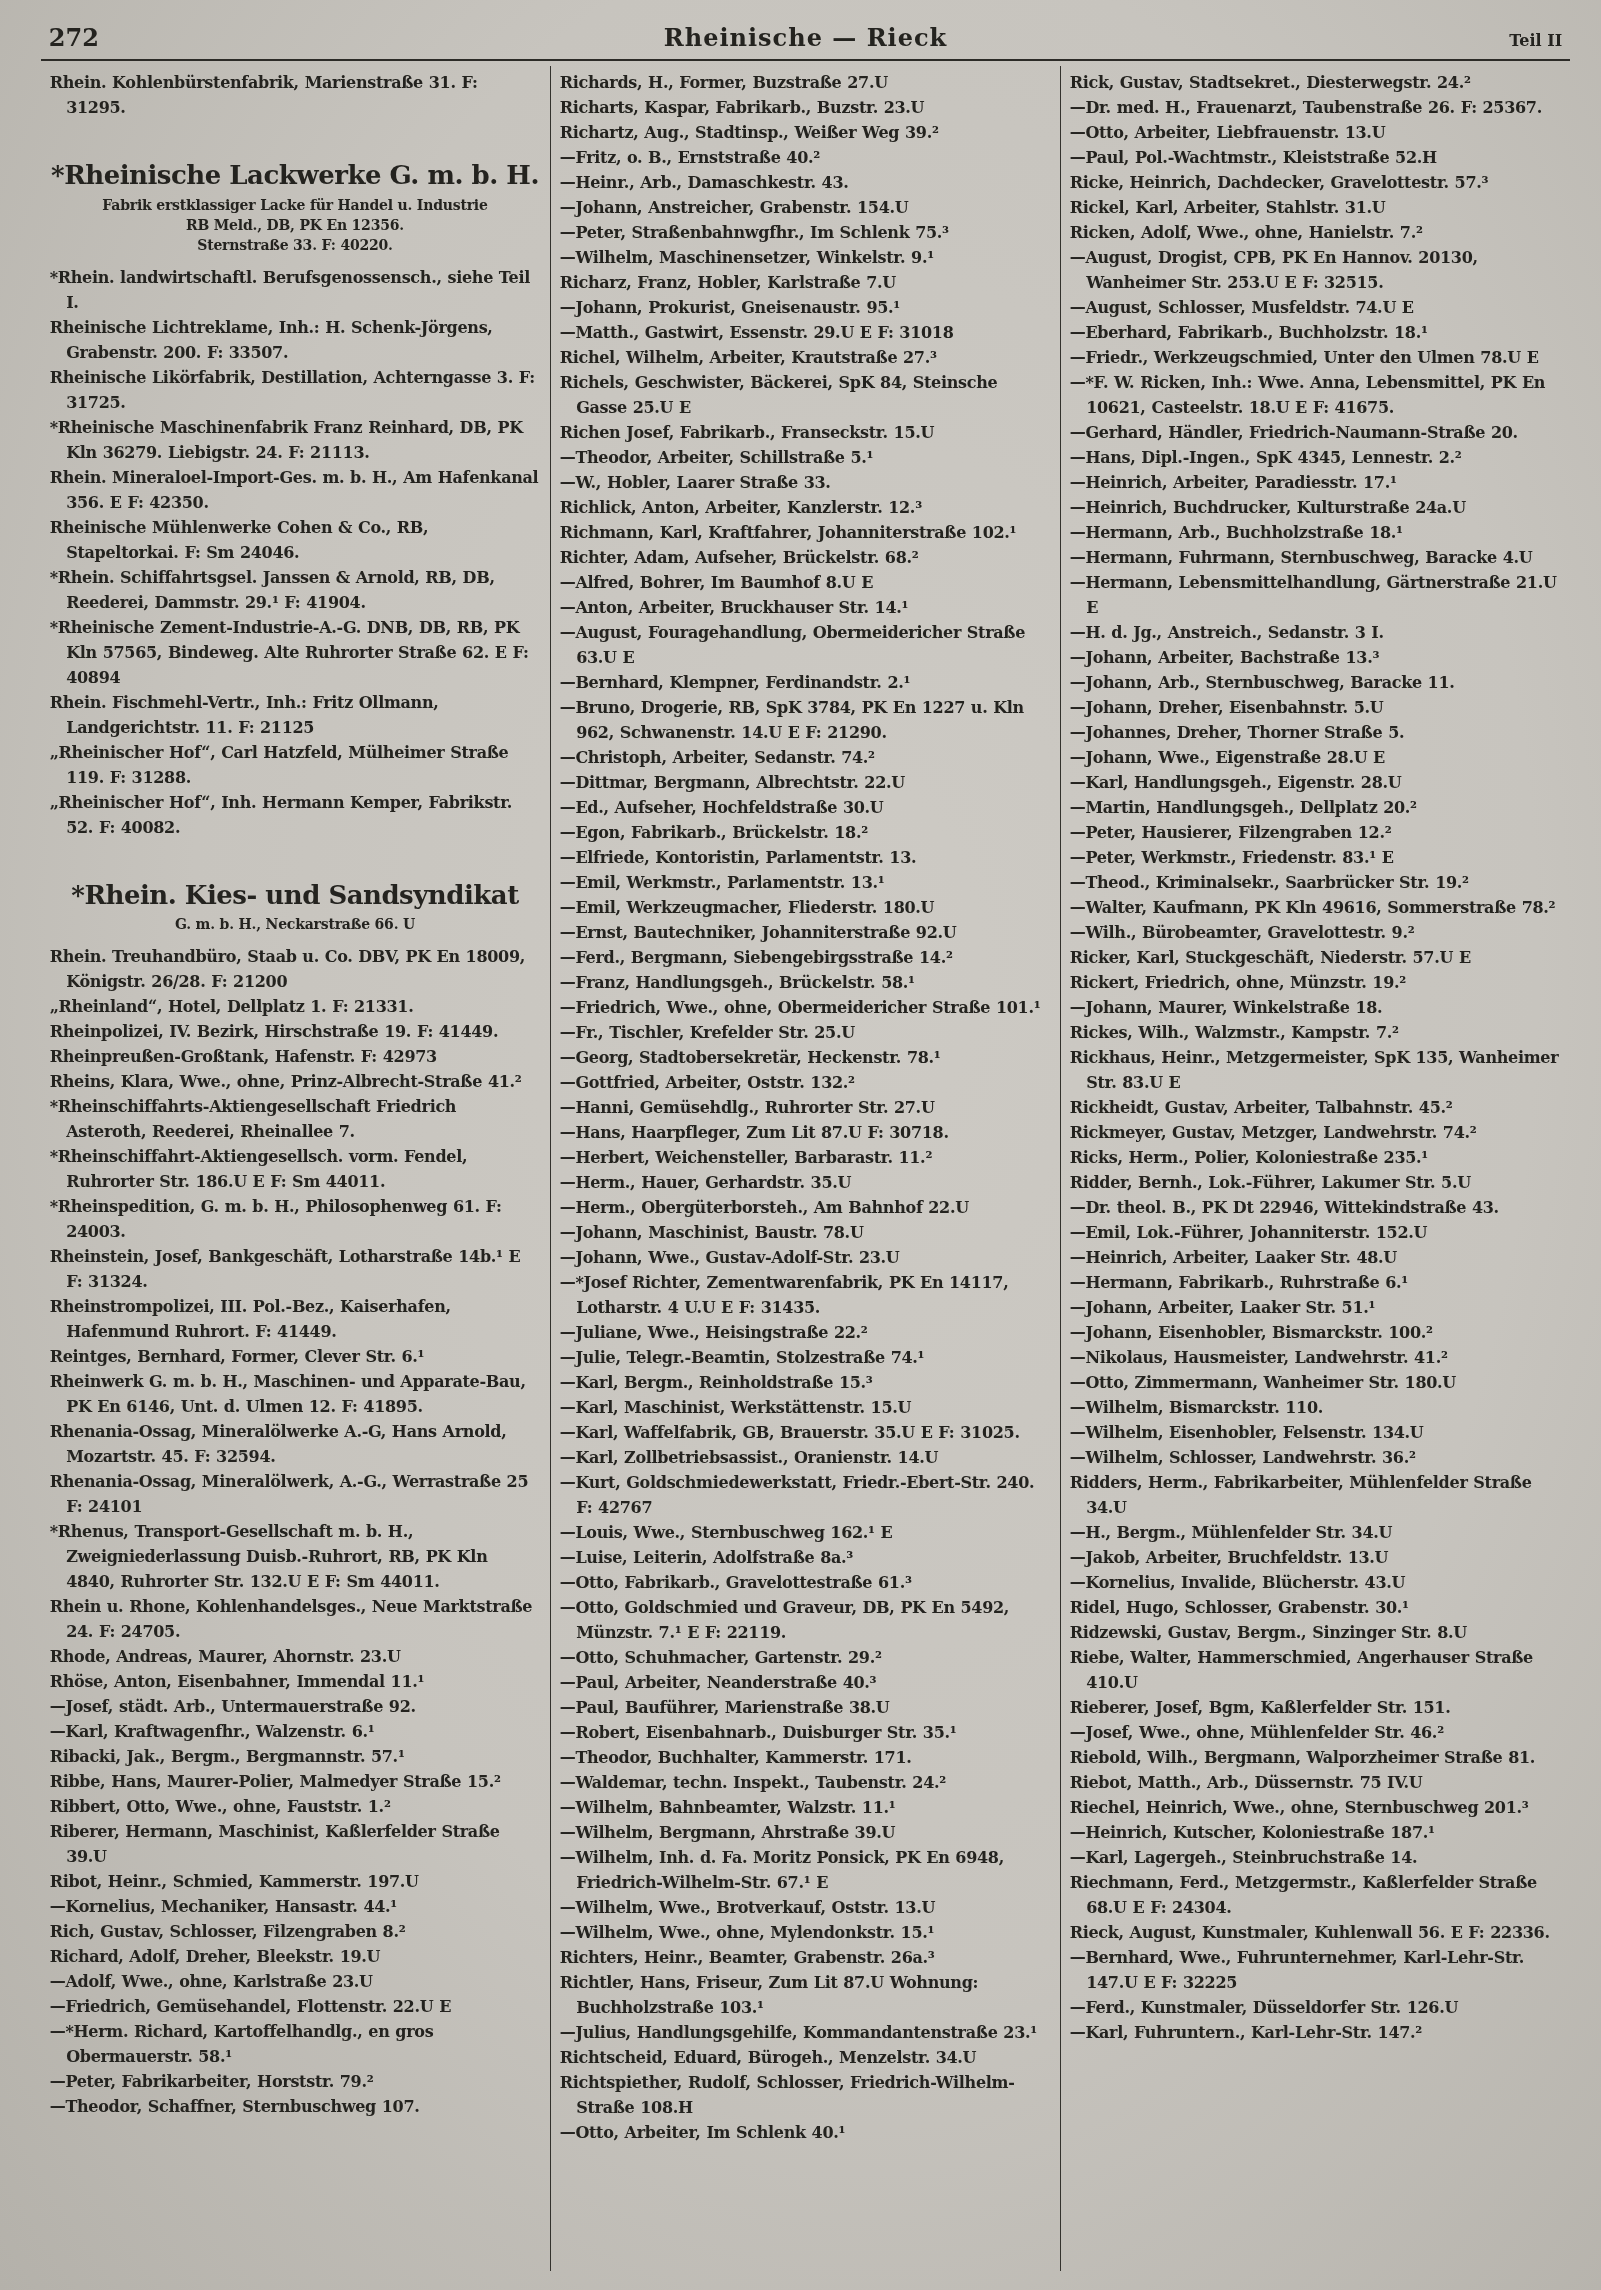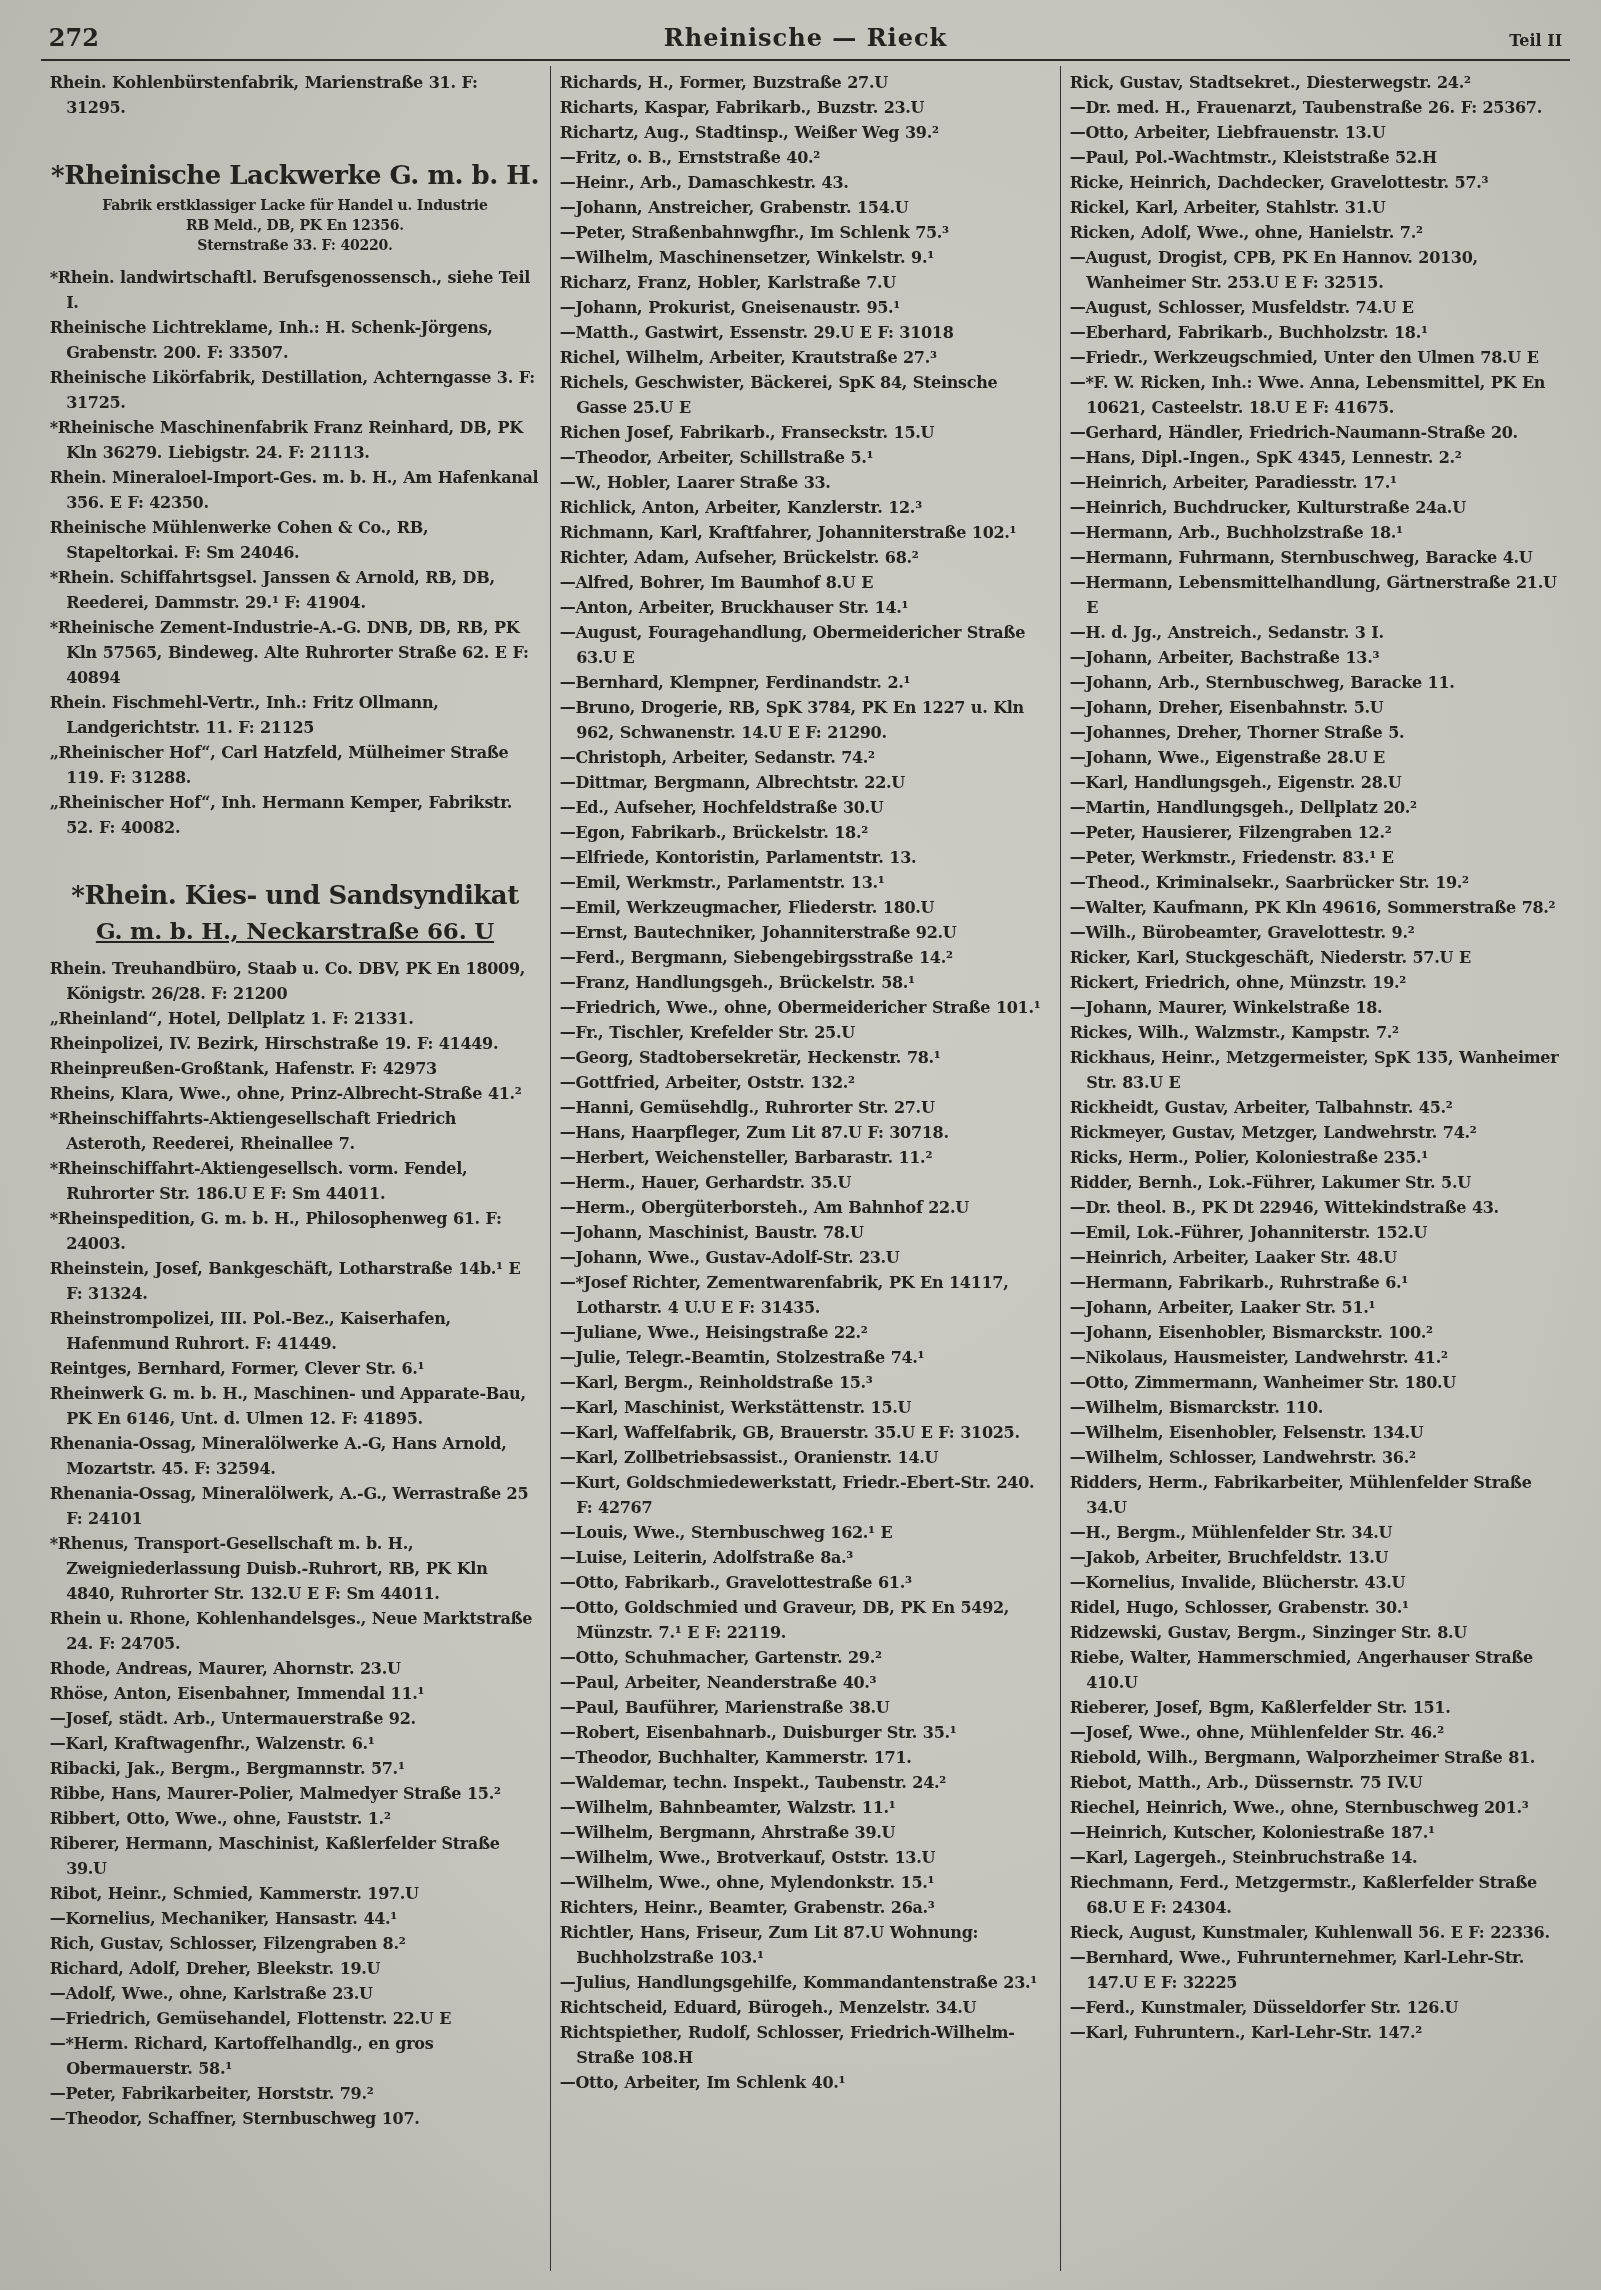--- a/index.html
+++ b/index.html
@@ -45,21 +45,21 @@
   .ad-title{
     font-size:26px;font-weight:bold;line-height:1.12;
     letter-spacing:-0.5px;
     margin-bottom:4.9px;
     margin-top:41px;
   }
   .ad-line{
     font-size:14px;font-weight:bold;line-height:1.45;
     letter-spacing:-0.2px;
   }
-  .ad-syndikat .ad-line{font-size:23px;line-height:1.35;text-decoration:underline;}
+  .ad-syndikat .ad-line{font-size:14px;line-height:1.35;}
 </style>
 </head>
 <body>
 
 <div class="page">
   <div class="header">
     <div class="header-left">272</div>
     <div class="header-center">Rheinische  —  Rieck</div>
     <div class="header-right">Teil II</div>
   </div>
@@ -180,20 +180,21 @@
         <div class="entry">—Otto, Fabrikarb., Gravelottestraße 61.³</div>
         <div class="entry">—Otto, Goldschmied und Graveur, DB, PK En 5492, Münzstr. 7.¹ E F: 22119.</div>
         <div class="entry">—Otto, Schuhmacher, Gartenstr. 29.²</div>
         <div class="entry">—Paul, Arbeiter, Neanderstraße 40.³</div>
         <div class="entry">—Paul, Bauführer, Marienstraße 38.U</div>
         <div class="entry">—Robert, Eisenbahnarb., Duisburger Str. 35.¹</div>
         <div class="entry">—Theodor, Buchhalter, Kammerstr. 171.</div>
         <div class="entry">—Waldemar, techn. Inspekt., Taubenstr. 24.²</div>
         <div class="entry">—Wilhelm, Bahnbeamter, Walzstr. 11.¹</div>
         <div class="entry">—Wilhelm, Bergmann, Ahrstraße 39.U</div>
+        <div class="entry">—Wilhelm, Inh. d. Fa. Moritz Ponsick, PK En 6948, Friedrich-Wilhelm-Str. 67.¹ E</div>
         <div class="entry">—Wilhelm, Wwe., Brotverkauf, Oststr. 13.U</div>
         <div class="entry">—Wilhelm, Wwe., ohne, Mylendonkstr. 15.¹</div>
         <div class="entry">Richters, Heinr., Beamter, Grabenstr. 26a.³</div>
         <div class="entry">Richtler, Hans, Friseur, Zum Lit 87.U Wohnung: Buchholzstraße 103.¹</div>
         <div class="entry">—Julius, Handlungsgehilfe, Kommandantenstraße 23.¹</div>
         <div class="entry">Richtscheid, Eduard, Bürogeh., Menzelstr. 34.U</div>
         <div class="entry">Richtspiether, Rudolf, Schlosser, Friedrich-Wilhelm-Straße 108.H</div>
         <div class="entry">—Otto, Arbeiter, Im Schlenk 40.¹</div>
       </div>
     <div class="column">

